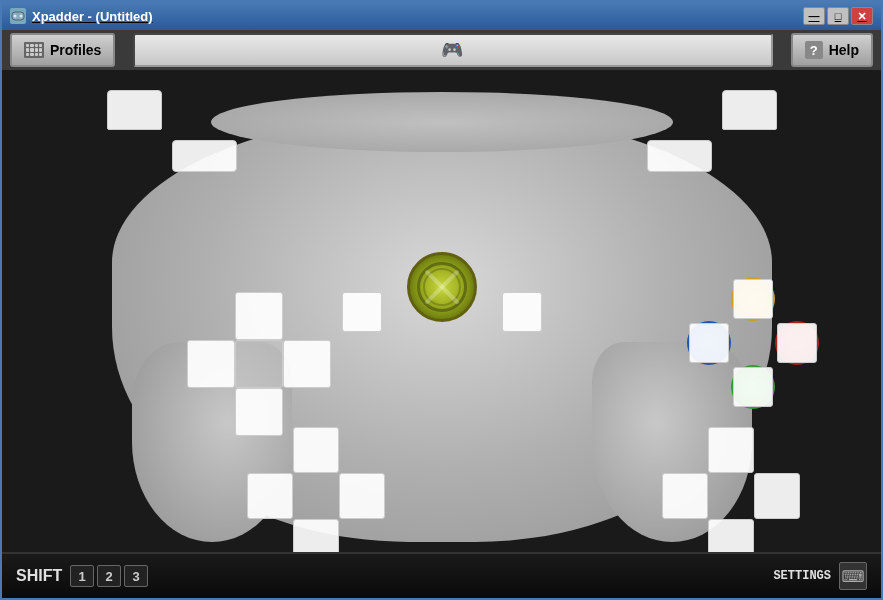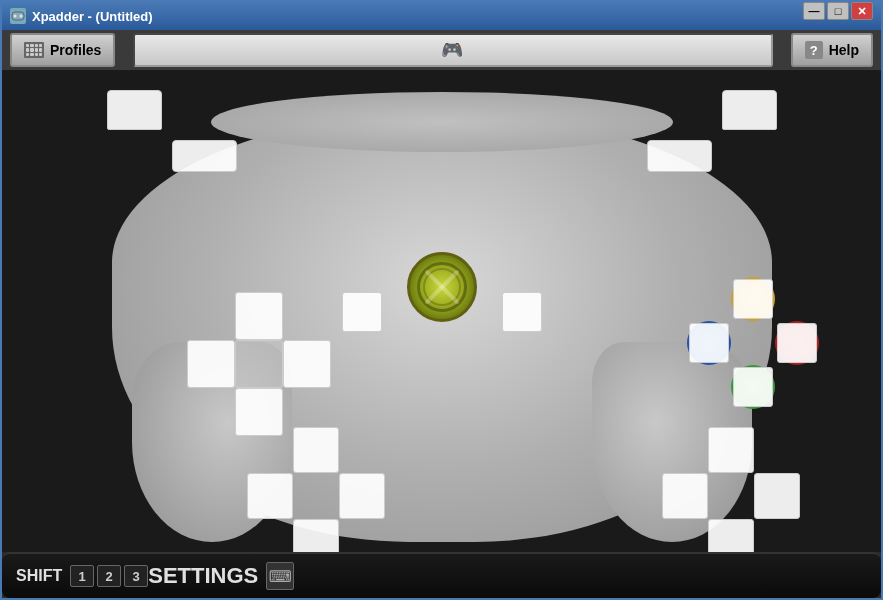--- a/index.html
+++ b/index.html
@@ -18,22 +18,24 @@
       background: #2a2a2a;
       border: 2px solid #4a7ab5;
       display: flex;
       flex-direction: column;
     }
 
     .title-bar {
       background: linear-gradient(to bottom, #4a7ab5, #2a5a9a);
       height: 28px;
       display: flex;
+      align-items: center;
       padding: 0 8px;
       justify-content: space-between;
+      text-decoration: underline;
     }
 
     .title-bar-left {
       display: flex;
       align-items: center;
       gap: 6px;
     }
 
     .title-bar-icon {
       width: 16px;
@@ -361,23 +363,23 @@
       border: 1px solid #ccc;
       border-radius: 3px;
       cursor: pointer;
     }
 
     .bottom-bar {
       height: 46px;
       background: linear-gradient(to bottom, #1a1a1a, #0a0a0a);
       display: flex;
       align-items: center;
+      justify-content: space-between;
       padding: 16px 14px;
       border-top: 2px solid #333;
-      border-radius: 8px;
     }
 
     .shift-section {
       display: flex;
       align-items: center;
       gap: 8px;
     }
 
     .shift-label {
       color: #e0e0e0;
@@ -407,23 +409,23 @@
     }
 
     .settings-section {
       display: flex;
       align-items: center;
       gap: 8px;
     }
 
     .settings-label {
       color: #e0e0e0;
-      font-size: 22px;
+      font-size: 12px;
       font-weight: bold;
-      font-family: Liberation Sans, sans-serif;
+      font-family: Liberation Mono, monospace;
     }
 
     .settings-icon {
       width: 28px;
       height: 28px;
       background: #333;
       border: 1px solid #666;
       border-radius: 2px;
       display: flex;
       align-items: center;

